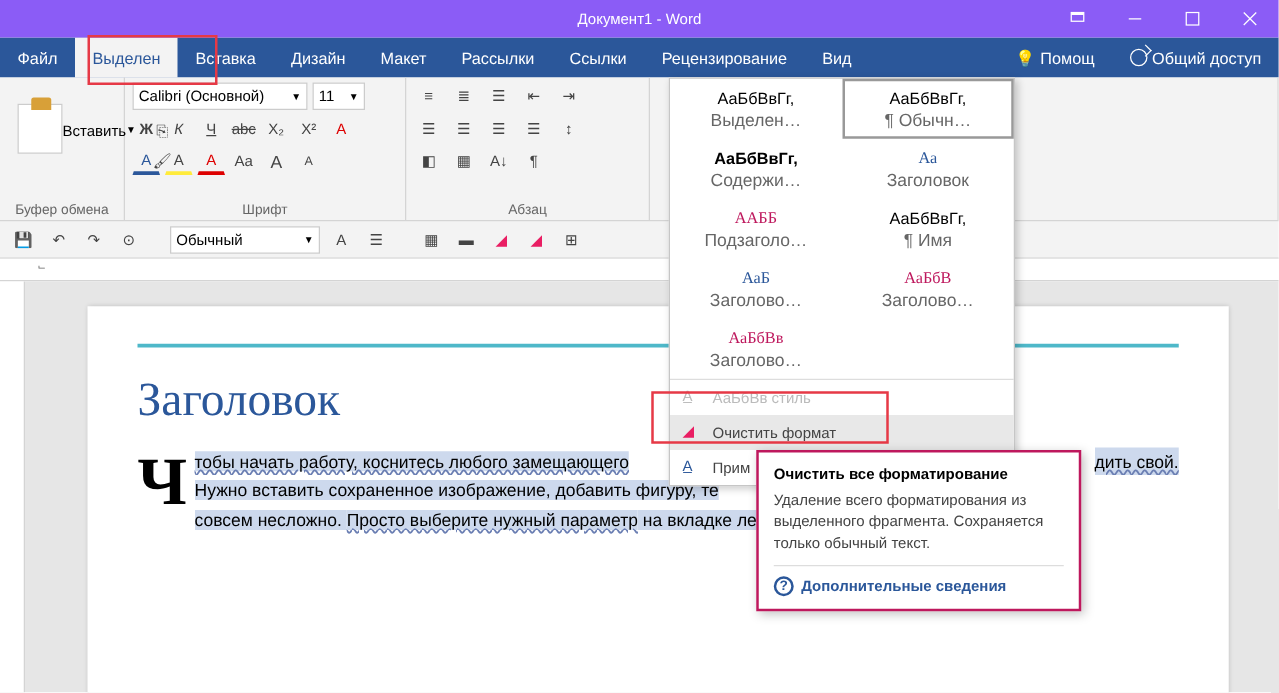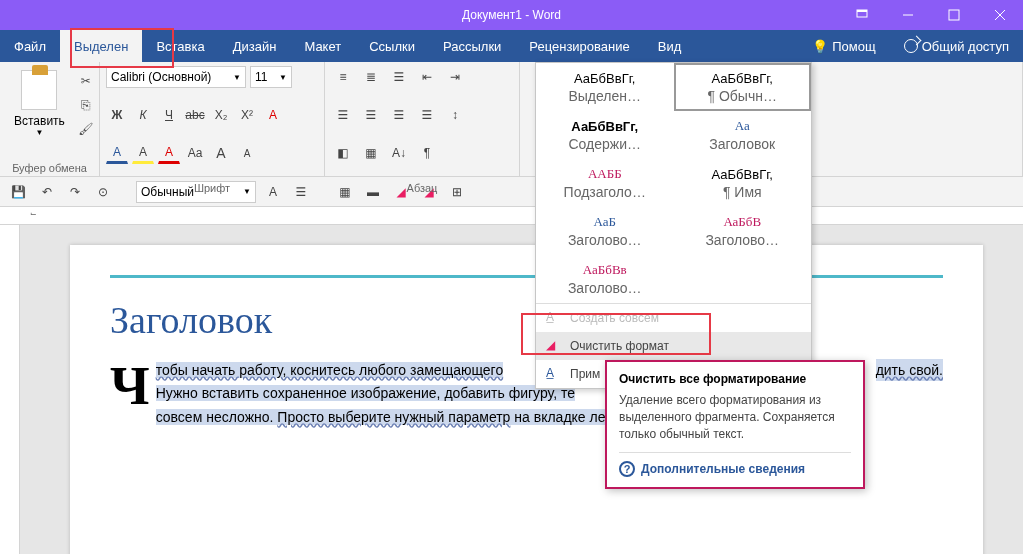--- a/index.html
+++ b/index.html
@@ -10,24 +10,24 @@
   .win-btn { width: 46px; height: 30px; display: flex; align-items: center; justify-content: center; color: #fff; }
   .win-btn svg { width: 12px; height: 12px; }
   .menubar { height: 32px; background: #2b579a; color: #fff; display: flex; align-items: stretch; font-size: 13px; }
   .menu-tab { padding: 0 14px; display: flex; align-items: center; cursor: pointer; }
   .menu-tab.active { background: #f3f3f3; color: #2b579a; }
   .menu-right { margin-left: auto; display: flex; align-items: center; }
   .highlight-box { position: absolute; border: 2px solid #e63946; pointer-events: none; z-index: 50; }
   .ribbon { background: #f3f3f3; border-bottom: 1px solid #d4d4d4; display: flex; height: 115px; position: relative; }
   .ribbon-group { border-right: 1px solid #d4d4d4; padding: 4px 6px 2px 6px; display: flex; flex-direction: column; }
   .ribbon-group-label { font-size: 11px; color: #666; text-align: center; margin-top: auto; padding-top: 2px; }
-  .paste-btn { display: flex; flex-direction: column; align-items: center; padding: 4px 8px; }
+  .paste-btn { display: flex; align-items: center; padding: 4px 8px; }
   .paste-btn .icon { width: 36px; height: 40px; background: #fff; border: 1px solid #ccc; position: relative; }
   .paste-btn .icon::before { content:''; position:absolute; top:-6px; left:10px; width:16px; height:10px; background:#d8a038; border-radius:2px 2px 0 0; }
-  .font-row { display: flex; align-items: center; gap: 4px; margin-bottom: 16px; }
+  .font-row { display: flex; align-items: center; gap: 4px; margin-bottom: 4px; }
   .combo { background: #fff; border: 1px solid #ccc; height: 22px; display: flex; align-items: center; padding: 0 4px; font-size: 12px; }
   .mini-btn { width: 22px; height: 22px; border: 1px solid transparent; display: inline-flex; align-items: center; justify-content: center; font-size: 12px; color: #444; }
   .bold { font-weight: bold; }
   .italic { font-style: italic; }
   .underline { text-decoration: underline; }
   .strike { text-decoration: line-through; }
   .styles-gallery { position: absolute; left: 535px; top: 62px; width: 277px; background: #fff; border: 1px solid #c6c6c6; box-shadow: 2px 2px 6px rgba(0,0,0,.2); z-index: 40; }
   .gallery-grid { display: grid; grid-template-columns: repeat(2, 1fr); }
   .gallery-item { border: 1px solid transparent; padding: 4px; text-align: center; height: 48px; display: flex; flex-direction: column; justify-content: center; font-size: 11px; overflow: hidden; }
   .gallery-item.selected { border: 2px solid #999; }
@@ -96,22 +96,22 @@
       </div>
   </div>
 </div>
 
 <div class="menubar">
   <div class="menu-tab">Файл</div>
   <div class="menu-tab active">Выделен</div>
   <div class="menu-tab">Вставка</div>
   <div class="menu-tab">Дизайн</div>
   <div class="menu-tab">Макет</div>
+  <div class="menu-tab">Рассылки</div>
   <div class="menu-tab">Ссылки</div>
-  <div class="menu-tab">Рассылки</div>
   <div class="menu-tab">Рецензирование</div>
   <div class="menu-tab">Вид</div>
   <div class="menu-right">
     <div class="menu-tab">
         <span class="bulb">💡</span>
         <span>Помощ</span>
       </div>
     <div class="menu-tab">
         <span class="share-icon"></span>
         <span>Общий доступ</span>
@@ -274,21 +274,21 @@
         <div class="label">Заголово…</div>
       </div>
     <div class="gallery-item">
         <div class="sample style-sample-heading2">АаБбВв</div>
         <div class="label">Заголово…</div>
       </div>
   </div>
   <div class="gallery-actions">
     <div class="gallery-action disabled">
       <span class="action-icon">A̲</span>
-      <span>Создать совсем</span>
+      <span>АаБбВв стиль</span>
     </div>
     <div class="gallery-action hover">
       <span class="action-icon" style="color:#e91e63;">◢</span>
       <span>Очистить формат</span>
     </div>
     <div class="gallery-action">
       <span class="action-icon" style="color:#2b579a;">A̲</span>
       <span>Прим</span>
     </div>
   </div>

